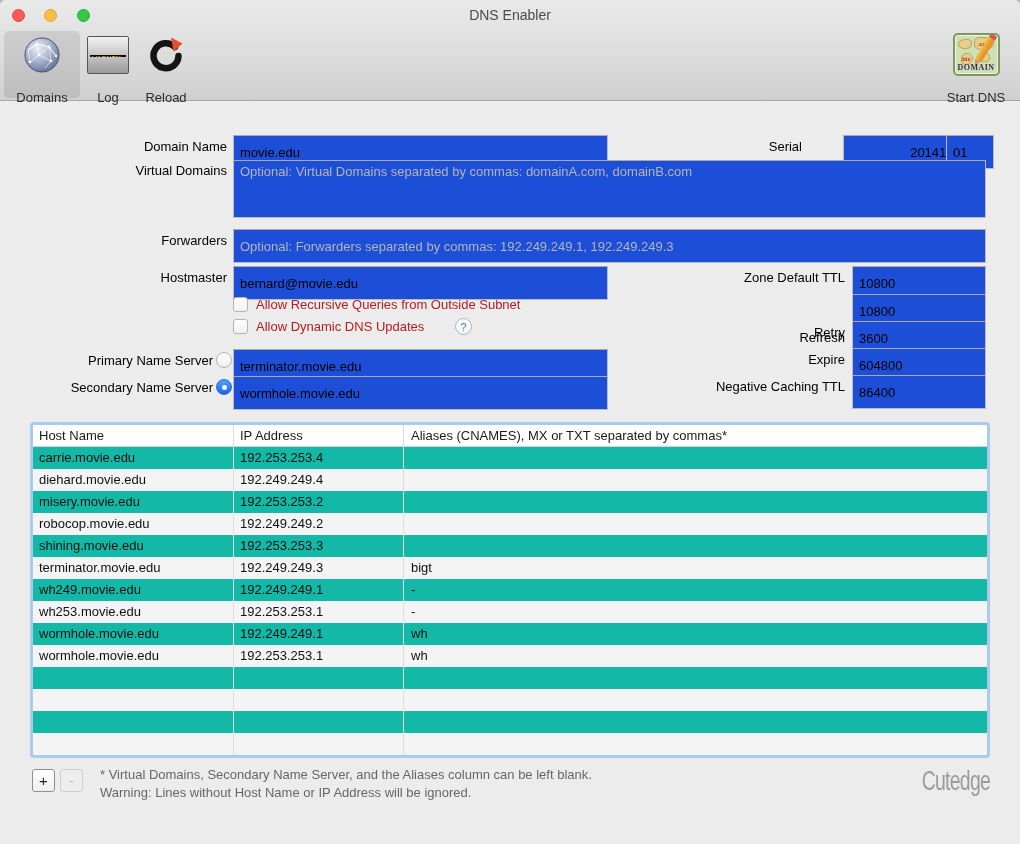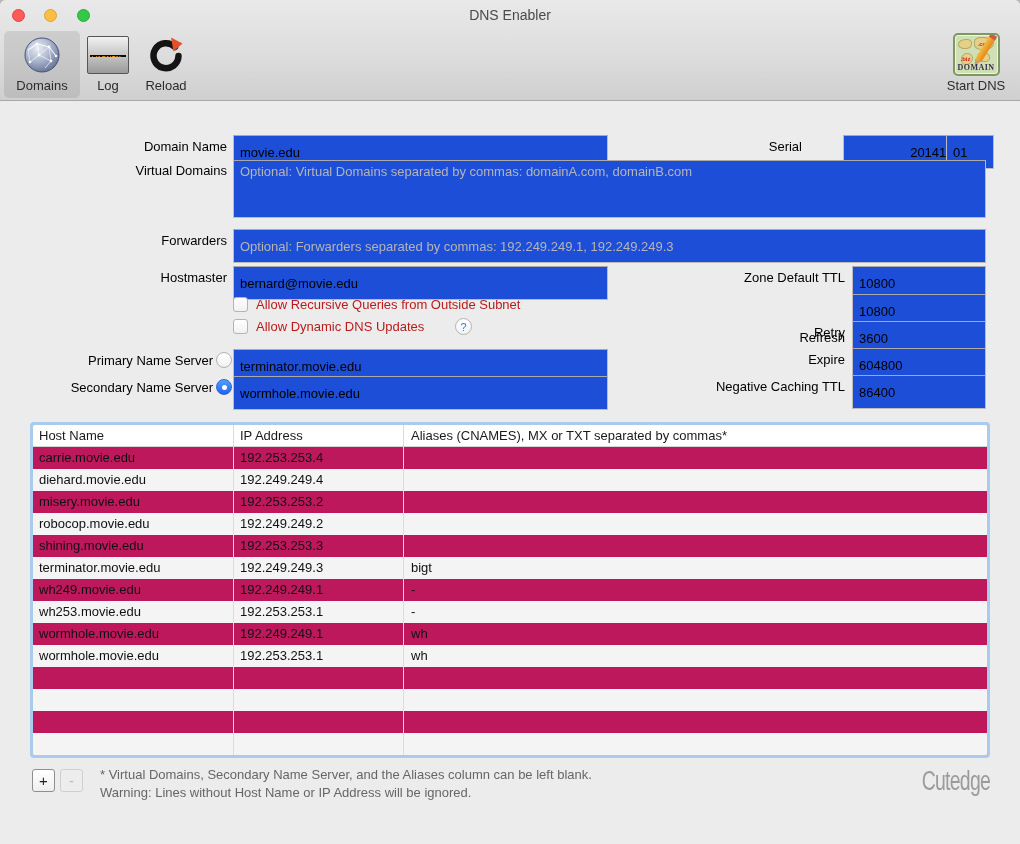--- a/index.html
+++ b/index.html
@@ -14,21 +14,21 @@
   .tl { display:inline-block; width:13px; height:13px; border-radius:50%; margin-right:15px; }
   .tl.red    { background:#fc5b57; border:1px solid #e2443f; }
   .tl.yellow { background:#fdbe41; border:1px solid #e0a135; }
   .tl.green  { background:#34c848; border:1px solid #2dab38; }
   .win-title { position:absolute; top:7px; left:0; width:100%; text-align:center;
     font-size:14px; color:#4a4a4a; }
 
   .tbtn { position:absolute; top:31px; height:67px; text-align:center; border-radius:5px; cursor:default; }
   .tbtn.selected { background:rgba(0,0,0,0.09); }
   .tbtn .iconbox { height:47px; display:flex; align-items:center; justify-content:center; }
-  .tbtn .tlabel { font-size:13px; color:#2b2b2b; line-height:16px; }
+  .tbtn .tlabel { font-size:13px; color:#2b2b2b; line-height:16px;margin-top:12px; }
   .tb-domains { left:4px;  width:76px; }
   .tb-log     { left:84px; width:48px; }
   .tb-reload  { left:134px;width:64px; }
   .tb-start   { left:936px;width:80px; }
 
   
   .led-frame { width:42px; height:23px; background:linear-gradient(180deg,#f2f2f2,#9a9a9a);
     border:1px solid #555; border-radius:2px; padding:18px 2px; }
   .led-screen { width:100%; height:100%; background:#0d0b08; overflow:hidden; text-align:left; padding:1px 2px; }
   .led-screen div { font-family:"DejaVu Sans Mono",monospace; font-size:8px; line-height:10px;
@@ -69,21 +69,21 @@
     background:linear-gradient(180deg,#ffffff,#f2f2f2); font-size:11px; color:#2f7cf6;
     text-align:center; line-height:16px; }
   .radio { position:absolute; width:16px; height:16px; border-radius:50%; }
   .radio.off { border:1px solid #b2b2b2; background:linear-gradient(180deg,#ffffff,#f0f0f0); }
   .radio.on  { border:1px solid #2a66dd; background:linear-gradient(180deg,#55a0fa,#1e63ef); }
   .radio.on:after { content:""; position:absolute; left:5px; top:5px; width:5px; height:5px;
     border-radius:50%; background:#fff; }
 
   
   .htable { position:absolute; left:30px; top:422px; width:960px; height:336px;
-    border:3px solid #a9cbee; border-radius:4px; background:#be185d; overflow:hidden; }
+    border:3px solid #a9cbee; border-radius:4px; background:#14b8a6; overflow:hidden; }
   .thead { display:flex; height:22px; background:#fff; border-bottom:1px solid #d4d4d4;
     font-size:13px; color:#1a1a1a; }
   .trow { display:flex; height:22px; font-size:13px; color:#111; }
   .tbody .trow:nth-child(even) { background:#f4f4f5; }
   .c1 { width:201px; border-right:1px solid #dcdcdc; padding-left:6px; line-height:21px;
     overflow:hidden; white-space:nowrap; }
   .c2 { width:170px; border-right:1px solid #dcdcdc; padding-left:6px; line-height:21px;
     overflow:hidden; white-space:nowrap; }
   .c3 { flex:1; padding-left:7px; line-height:21px; overflow:hidden; white-space:nowrap; }
 

